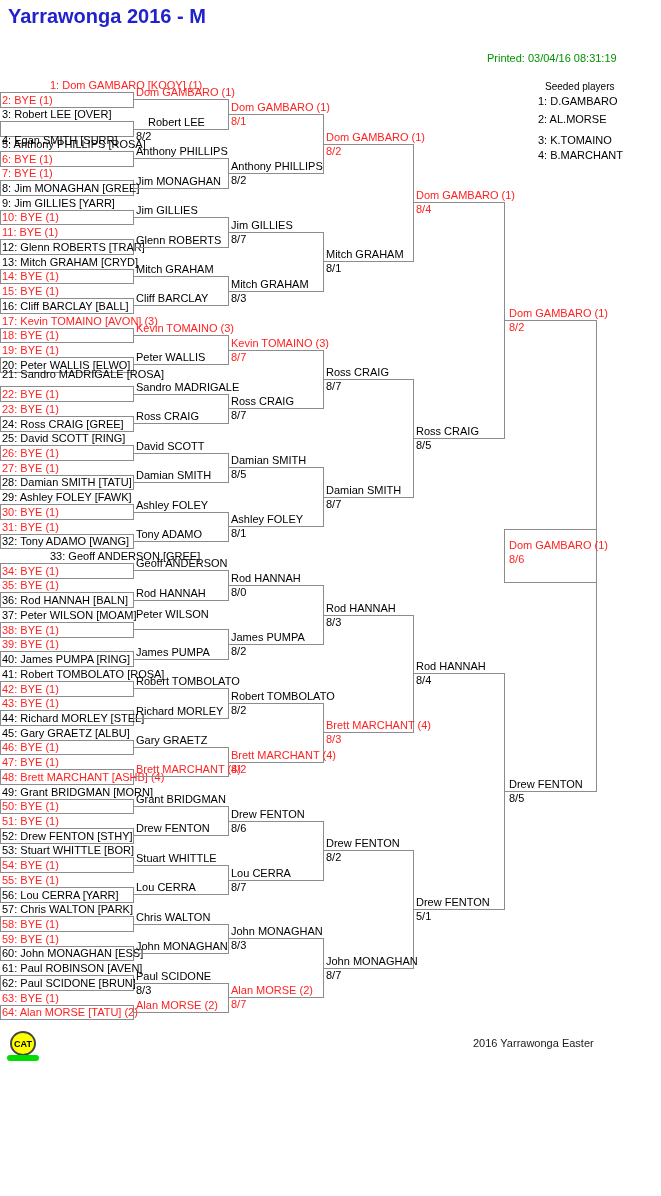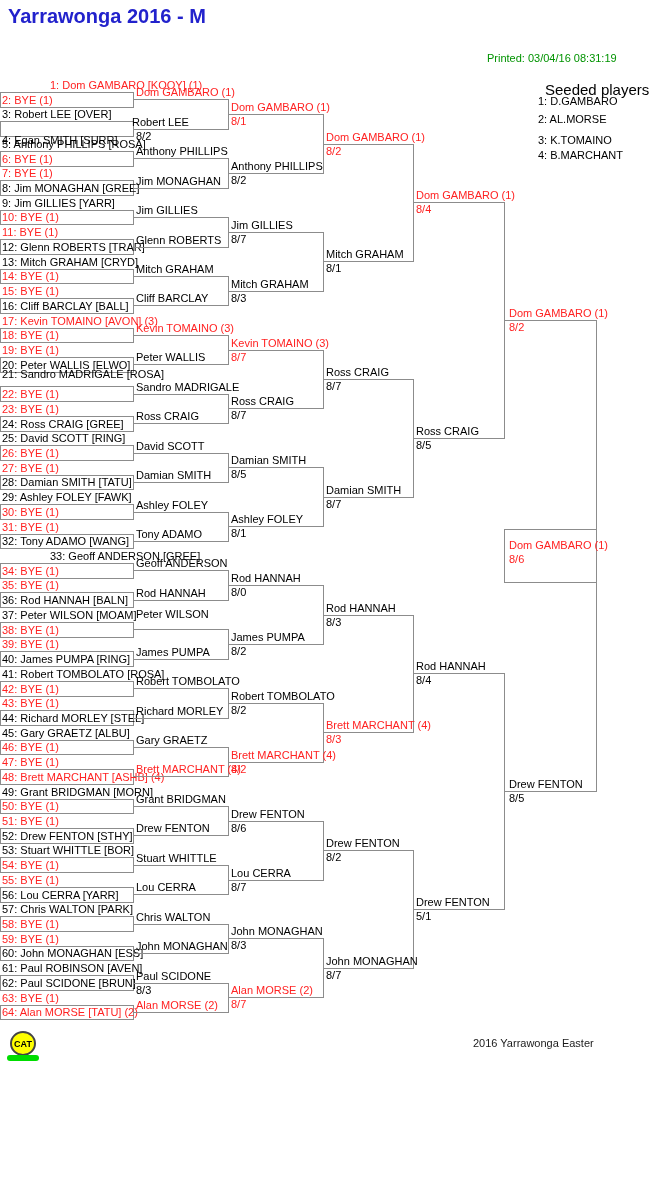--- a/index.html
+++ b/index.html
@@ -1,21 +1,21 @@
 <!DOCTYPE html>
 <html><head>
 <meta charset="utf-8">
 <style>
   html,body{margin:0;padding:0;background:#ffffff;}
   .page{position:relative;width:661px;height:1196px;background:#fff;overflow:hidden;
         font-family:"Liberation Sans",sans-serif;}
   .title{position:absolute;left:8px;top:5px;font-size:20px;font-weight:bold;color:#2222cc;white-space:nowrap;}
   .event{position:absolute;left:8px;top:41px;font-size:20px;font-weight:bold;color:#2222cc;white-space:nowrap;}
   .printed{position:absolute;left:487px;top:52px;font-size:11px;color:#009300;white-space:nowrap;}
-  .seedhead{position:absolute;left:545px;top:81px;font-size:15px;color:#000;white-space:nowrap;}
+  .seedhead{position:absolute;left:545px;top:81px;font-size:10px;color:#000;white-space:nowrap;}
   .seeditem{position:absolute;left:538px;font-size:11px;color:#000;white-space:nowrap;}
   .slot{position:absolute;font-size:11px;line-height:13px;color:#000;white-space:nowrap;}
   .red{color:#ff2222;}
   .hline{position:absolute;height:1px;background:#8c8c8c;}
   .vline{position:absolute;width:1px;background:#8c8c8c;}
   .pairbox{position:absolute;border:1px solid #8c8c8c;box-sizing:border-box;}
   .champbox{position:absolute;border:1px solid #8c8c8c;box-sizing:border-box;background:#fff;}
   .catlogo{position:absolute;left:10px;top:1031px;width:26px;height:25px;border-radius:50%;
            background:#ffff00;border:2px solid #444;box-sizing:border-box;
            display:flex;align-items:center;justify-content:center;
@@ -131,21 +131,21 @@
       <div class="slot red" style="left: 2px; top: 932.76px;">59: BYE (1)</div>
       <div class="slot" style="left: 2px; top: 947.48px;">60: John MONAGHAN [ESS]</div>
       <div class="slot" style="left: 2px; top: 962.2px;">61: Paul ROBINSON [AVEN]</div>
       <div class="slot" style="left: 2px; top: 976.92px;">62: Paul SCIDONE [BRUN]</div>
       <div class="slot red" style="left: 2px; top: 991.64px;">63: BYE (1)</div>
       <div class="slot red" style="left: 2px; top: 1006.36px;">64: Alan MORSE [TATU] (2)</div>
       <div class="hline" style="left: 133px; top: 99.36px; width: 95px;"></div>
       <div class="slot red" style="left: 136px; top: 86.36px;">Dom GAMBARO (1)</div>
       <div class="vline" style="left: 228px; top: 99.36px; height: 30.44px;"></div>
       <div class="hline" style="left: 133px; top: 128.8px; width: 95px;"></div>
-      <div class="slot" style="left: 132px; top: 115.8px;">Robert LEE</div>
+      <div class="slot" style="left: 148px; top: 115.8px;">Robert LEE</div>
       <div class="slot" style="left: 136px; top: 129.8px;">8/2</div>
       <div class="hline" style="left: 133px; top: 158.24px; width: 95px;"></div>
       <div class="slot" style="left: 136px; top: 145.24px;">Anthony PHILLIPS</div>
       <div class="vline" style="left: 228px; top: 158.24px; height: 30.44px;"></div>
       <div class="hline" style="left: 133px; top: 187.68px; width: 95px;"></div>
       <div class="slot" style="left: 136px; top: 174.68px;">Jim MONAGHAN</div>
       <div class="hline" style="left: 133px; top: 217.12px; width: 95px;"></div>
       <div class="slot" style="left: 136px; top: 204.12px;">Jim GILLIES</div>
       <div class="vline" style="left: 228px; top: 217.12px; height: 30.44px;"></div>
       <div class="hline" style="left: 133px; top: 246.56px; width: 95px;"></div>

